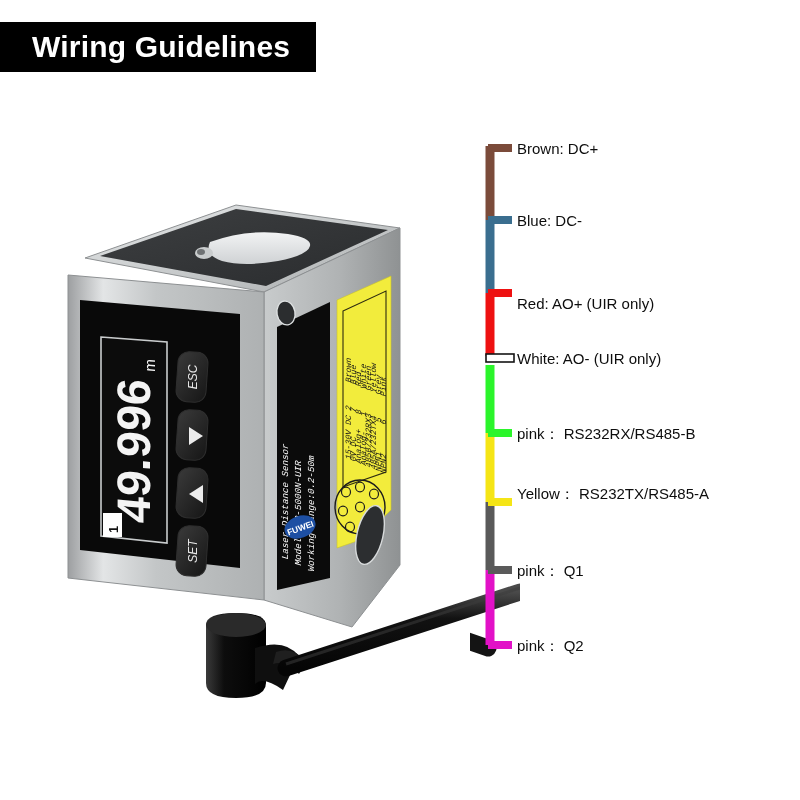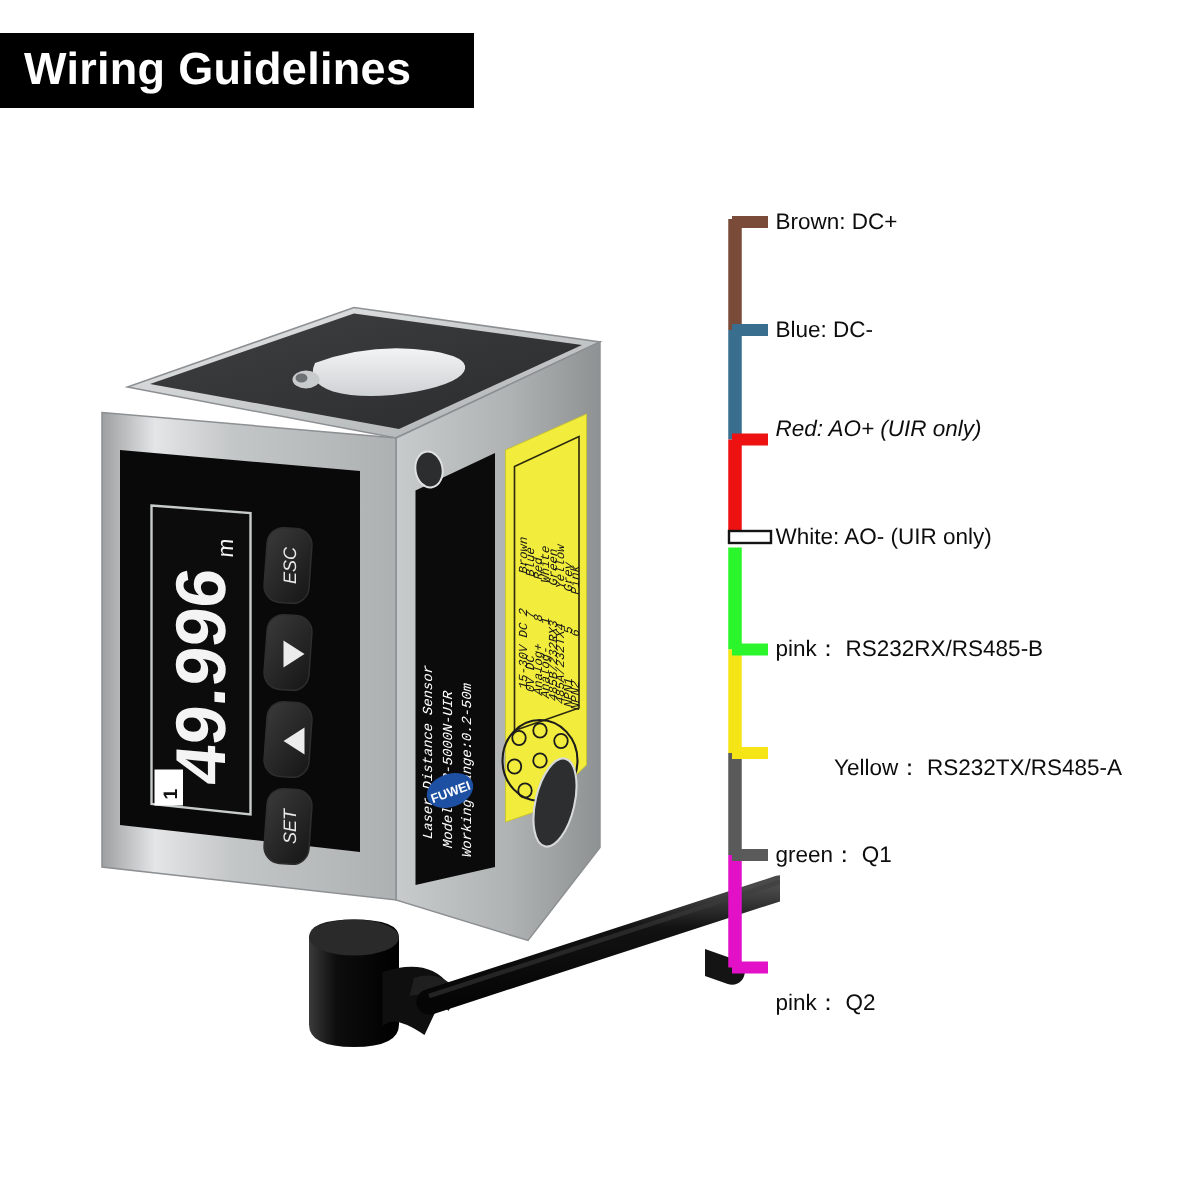--- a/index.html
+++ b/index.html
@@ -24,21 +24,21 @@
     height: 50px;
     background: #000000;
     display: flex;
     align-items: center;
   }
   #title-text {
     color: #ffffff;
     font-size: 30px;
     font-weight: bold;
     letter-spacing: 0.2px;
-    padding-left: 16px;
+    padding-left: 32px;
     font-family: "Liberation Sans", sans-serif;
   }
 
   
   #sensor-assembly {
     position: absolute;
     left: 0px;
     top: 0px;
     width: 520px;
     height: 760px;
@@ -268,19 +268,19 @@
       <line x1="18" y1="313" x2="42" y2="313" stroke="#2bf52b" stroke-width="8"></line>
       <line x1="18" y1="382" x2="42" y2="382" stroke="#f5e516" stroke-width="8"></line>
       <line x1="18" y1="450" x2="42" y2="450" stroke="#5a5a5a" stroke-width="8"></line>
       <line x1="18" y1="525" x2="42" y2="525" stroke="#e211c7" stroke-width="8"></line>
     </g>
   </svg>
 
   
   <div class="wire-label" style="top:28px;">Brown: DC+</div>
   <div class="wire-label" style="top:100px;text-align:center;">Blue: DC-</div>
-  <div class="wire-label" style="top:166px;font-style:italic;">Red: AO+ (UIR only)</div>
+  <div class="wire-label" style="top:183px;">Red: AO+ (UIR only)</div>
   <div class="wire-label" style="top:238px;text-align:center;">White: AO- (UIR only)</div>
   <div class="wire-label" style="top:313px;">pink： RS232RX/RS485-B</div>
-  <div class="wire-label" style="top:392px;margin-left:39px;">Yellow：  RS232TX/RS485-A</div>
-  <div class="wire-label" style="top:450px;">green：   Q1</div>
-  <div class="wire-label" style="top:549px;">pink：  Q2</div>
+  <div class="wire-label" style="top:373px;">Yellow：  RS232TX/RS485-A</div>
+  <div class="wire-label" style="top:450px;">pink：   Q1</div>
+  <div class="wire-label" style="top:525px;">pink：  Q2</div>
 </div>
 
 </body></html>

